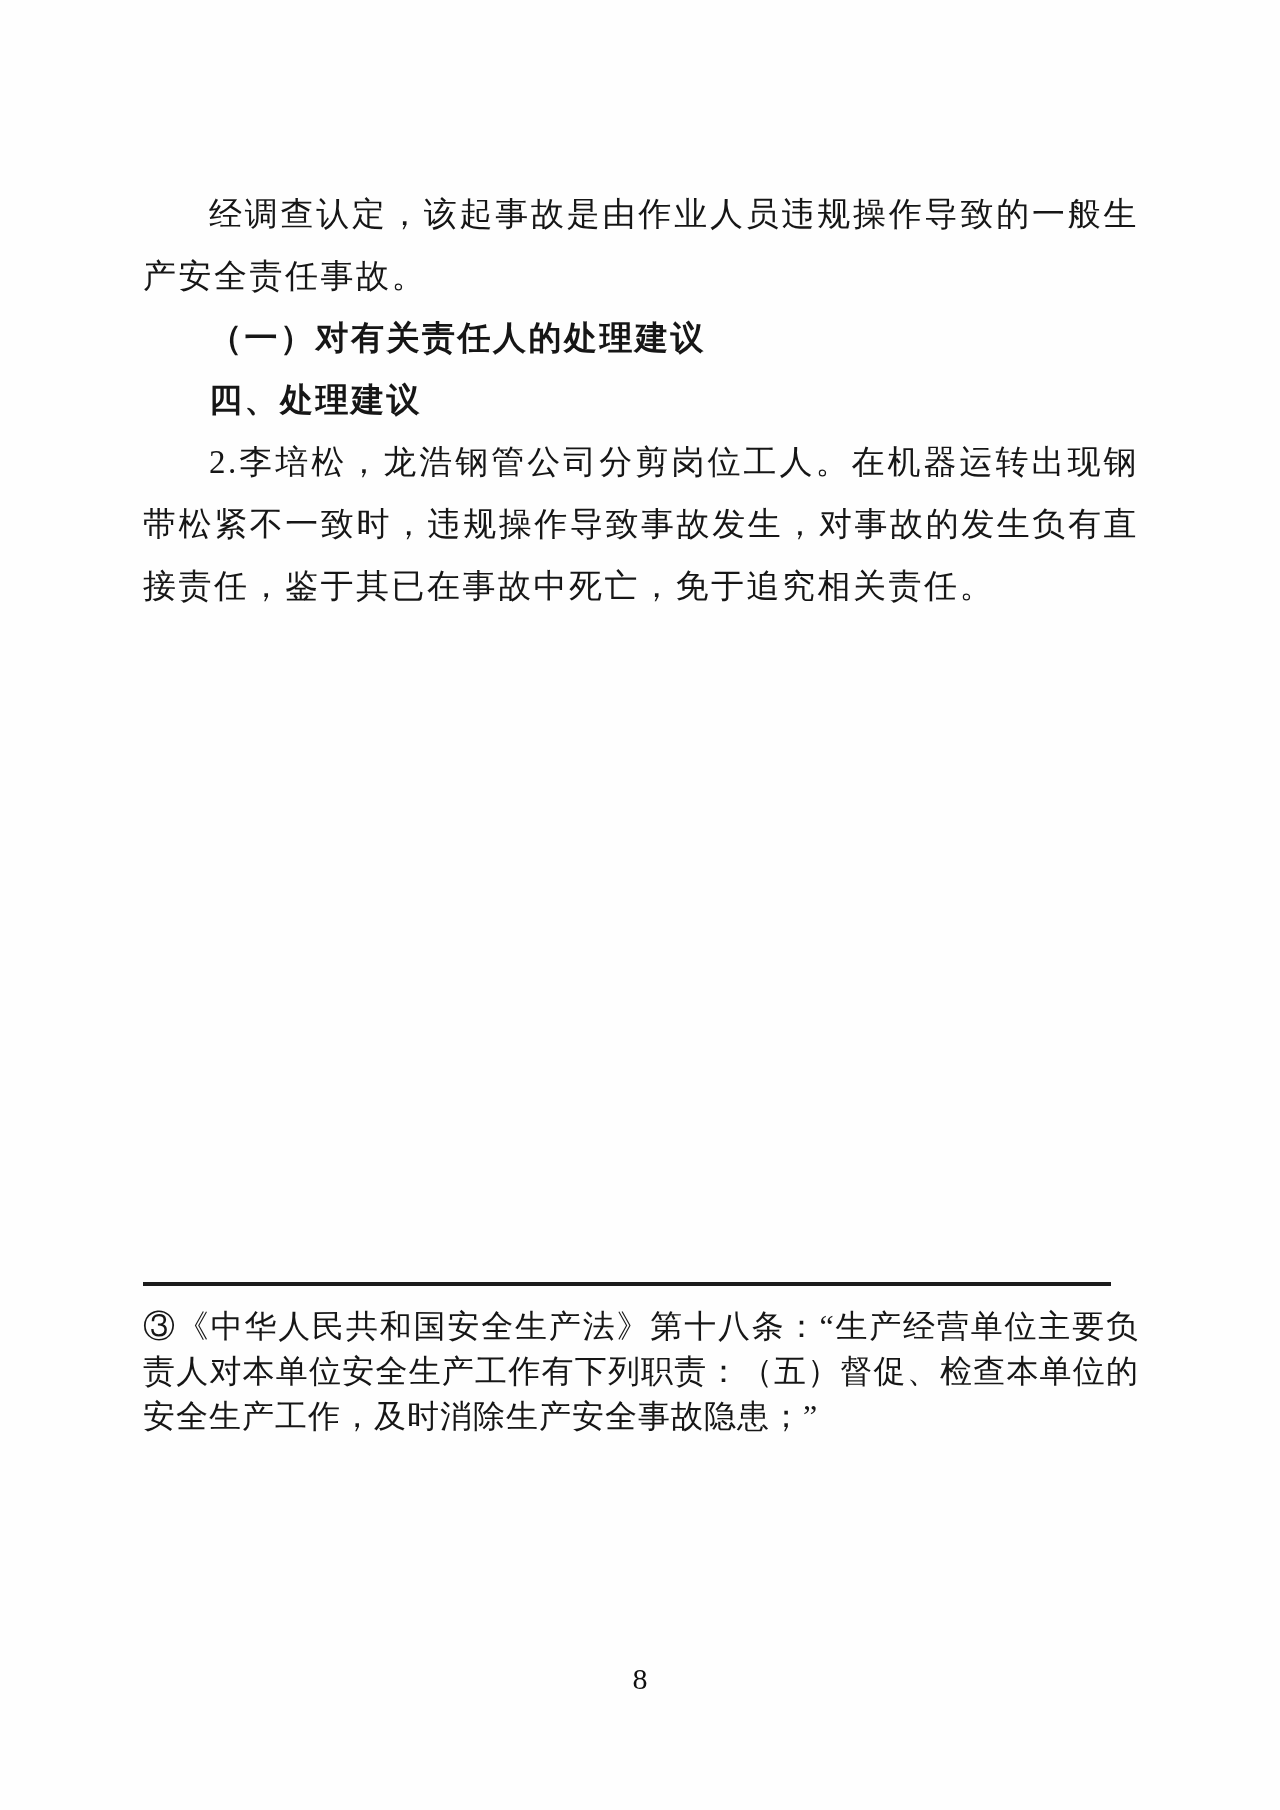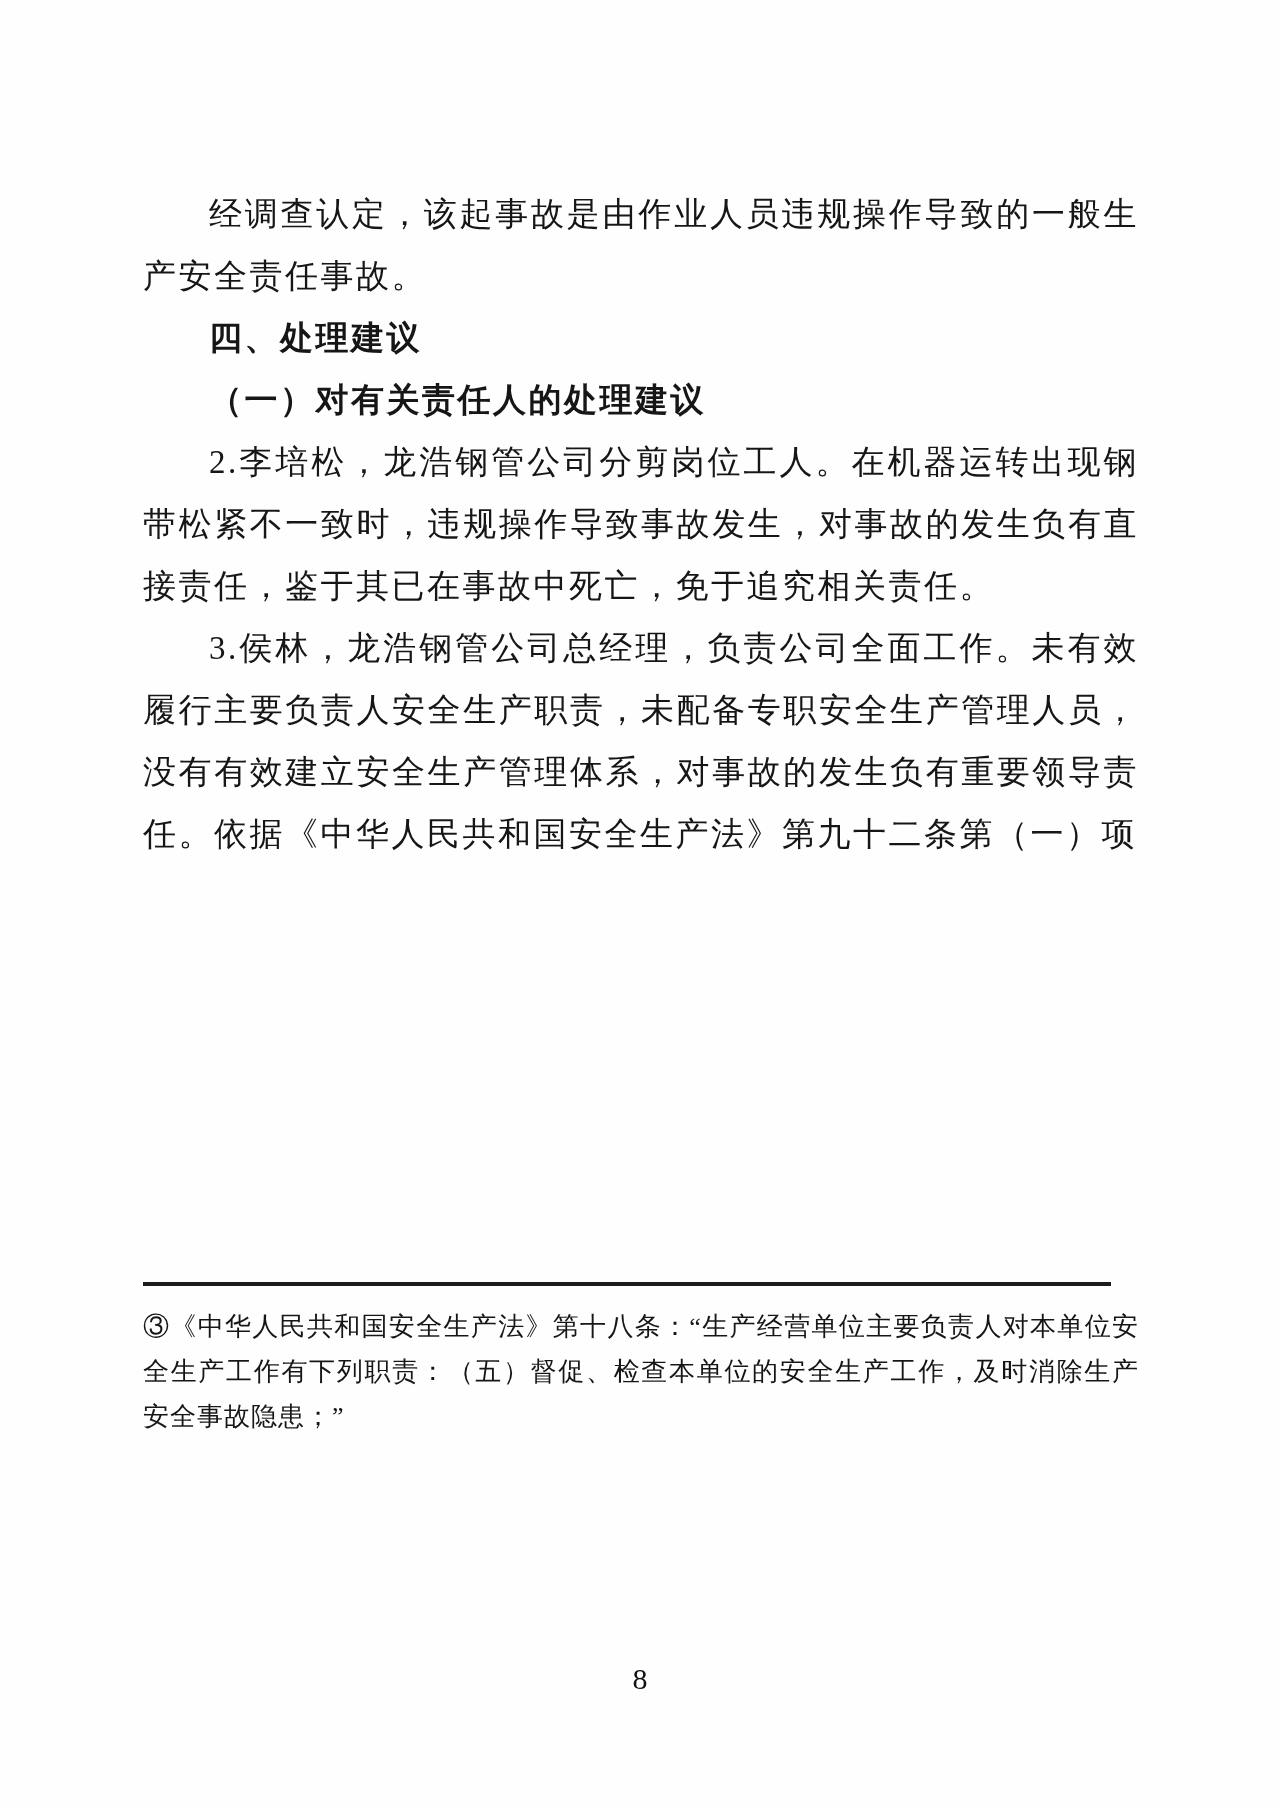--- a/index.html
+++ b/index.html
@@ -53,21 +53,21 @@
     width: 996px;
   }
   .fn-sep {
     width: 968px;
     height: 4px;
     background: #1c1c1c;
     margin: 0 0 18px 0;
   }
   .fn {
     margin: 0;
-    font-size: 26px;
+    font-size: 32px;
     line-height: 45px;
     letter-spacing: 1px;
     text-align: justify;
     text-justify: inter-character;
   }
   .page-number {
     position: absolute;
     top: 1662px;
     left: 0;
     width: 100%;
@@ -78,28 +78,27 @@
 </style>
 </head>
 <body>
 
 <div class="page">
 
   <div class="content">
 
     <p class="para">经调查认定，该起事故是由作业人员违规操作导致的一般生产安全责任事故。</p>
 
+    <p class="para subheading">（一）对有关责任人的处理建议</p>
+
     <p class="para heading">四、处理建议</p>
-
-    <p class="para subheading">（一）对有关责任人的处理建议</p>
 
     <p class="para">2.李培松，龙浩钢管公司分剪岗位工人。在机器运转出现钢带松紧不一致时，违规操作导致事故发生，对事故的发生负有直接责任，鉴于其已在事故中死亡，免于追究相关责任。</p>
 
 
-    <p class="para">3.侯林，龙浩钢管公司总经理，负责公司全面工作。未有效履行主要负责人安全生产职责，未配备专职安全生产管理人员，没有有效建立安全生产管理体系，对事故的发生负有重要领导责任。依据《中华人民共和国安全生产法》第九十二条第（一）项</p>
 
   </div>
 
   <div class="footnotes">
     <div class="fn-sep"></div>
 
     <p class="fn"><span>③</span><span>《中华人民共和国安全生产法》第十八条：“生产经营单位主要负责人对本单位安全生产工作有下列职责：（五）督促、检查本单位的安全生产工作，及时消除生产安全事故隐患；”</span></p>
 
   </div>
 

